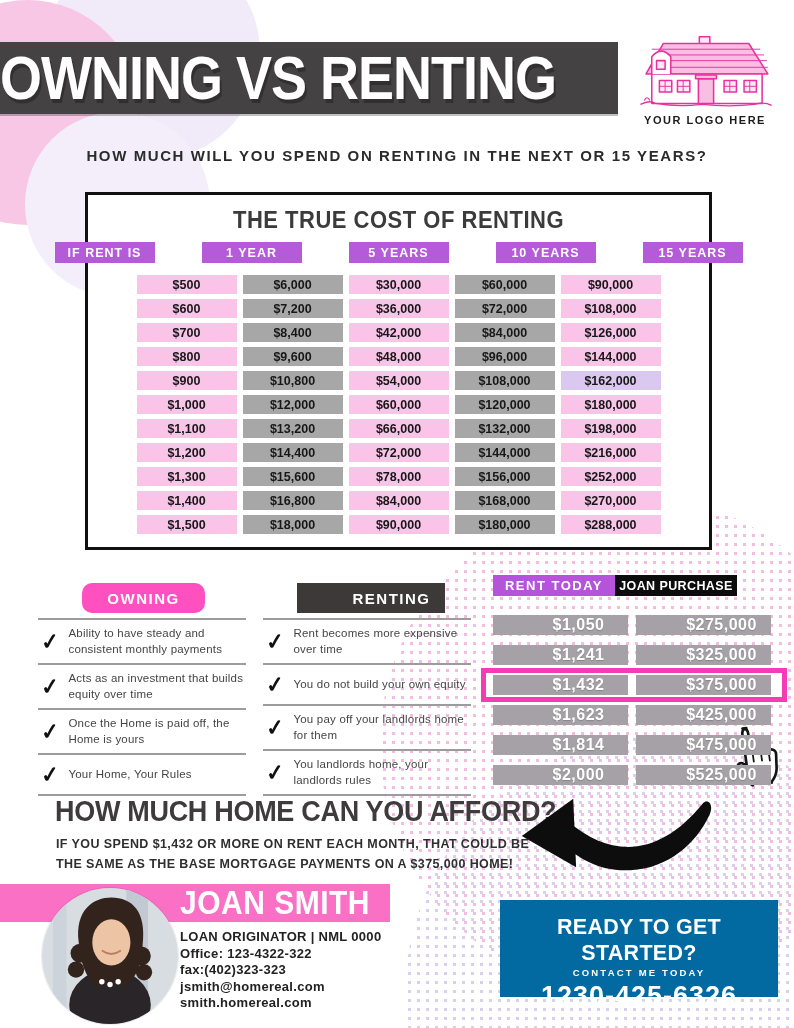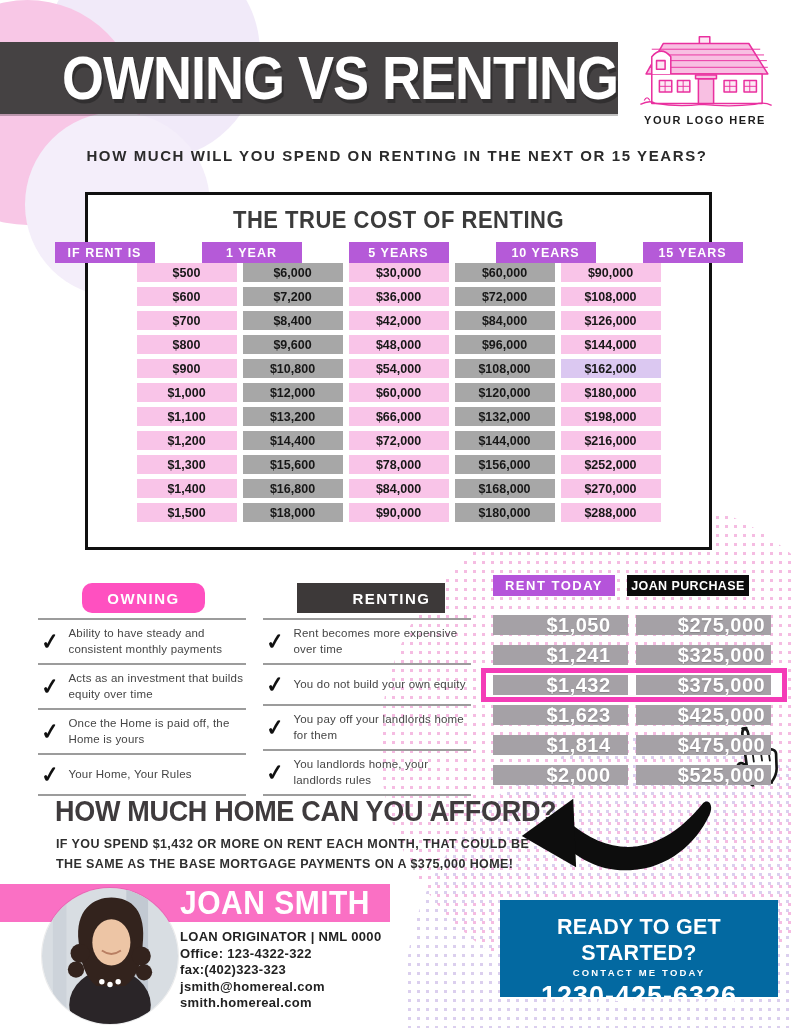--- a/index.html
+++ b/index.html
@@ -11,38 +11,38 @@
   #deco-pink-tl{left:-85px;top:0px;width:225px;height:225px;background:#f8c7e6;}
   #deco-lav-tl{left:45px;top:-55px;width:215px;height:215px;background:#efe6f8;opacity:.85;}
   #deco-lav-tl2{left:25px;top:112px;width:185px;height:185px;background:#f4eefa;}
   #deco-dots-mid{left:380px;top:495px;width:500px;height:500px;
     background-image:radial-gradient(#f5bce2 1.7px,transparent 1.9px);background-size:9px 9px;}
   #deco-dots-bot{left:405px;top:735px;width:520px;height:520px;
     background-image:radial-gradient(#dbcfee 1.7px,transparent 1.9px);background-size:9px 9px;}
 
   
   #topbar{position:absolute;left:0;top:42px;width:618px;height:72px;background:#454243;
-    display:flex;align-items:center;justify-content:flex-end;box-shadow:0 2px 0 rgba(0,0,0,.25);}
+    display:flex;align-items:center;justify-content:flex-start;box-shadow:0 2px 0 rgba(0,0,0,.25);}
   #topbar .t{color:#fff;font-size:54px;font-weight:bold;white-space:nowrap;
     transform:scaleY(1.12);letter-spacing:-1px;text-shadow:2px 3px 0 rgba(0,0,0,.28);}
   #logo{position:absolute;left:632px;top:34px;width:148px;height:78px;}
   #logo-caption{position:absolute;left:626px;top:114px;width:158px;text-align:center;
     font-size:11px;font-weight:bold;letter-spacing:1.5px;color:#1c1c1c;}
   #subtitle{position:absolute;left:0;top:147px;width:794px;text-align:center;
     font-size:15px;font-weight:bold;letter-spacing:1.6px;color:#2b2b2b;}
 
   
   #cost-box{position:absolute;left:85px;top:192px;width:621px;height:352px;
     background:#fff;border:3px solid #101010;}
   #cost-title{text-align:center;margin-top:12px;font-size:22px;font-weight:bold;
     color:#3b3b3b;letter-spacing:.5px;transform:scaleY(1.08);}
   .cost-grid{display:grid;grid-template-columns:repeat(5,100px);column-gap:6px;row-gap:5px;
     justify-content:center;}
   #cost-head{margin-top:9px;gap:47px;}
-  #cost-rows{}
+  #cost-rows{margin-top:12px;}
   .cc{height:19px;display:flex;align-items:center;justify-content:center;
     font-size:12.5px;font-weight:bold;color:#171717;}
   .cc.hdr{height:21px;background:#b55ad8;color:#fff;letter-spacing:1px;}
   .cc.pink{background:#f9c4e8;}
   .cc.gray{background:#a7a7a7;}
   .cc.lav{background:#dbc8f1;}
 
   
   .chead{position:absolute;top:583px;height:30px;display:flex;align-items:center;
     justify-content:center;color:#fff;font-weight:bold;font-size:15px;letter-spacing:1.5px;}
@@ -52,29 +52,29 @@
   #owning-list{left:38px;}
   #renting-list{left:263px;}
   .checklist li{display:flex;align-items:center;gap:9px;border-top:2px solid #9c9c9c;
     padding:6px 0 6px 3px;min-height:27px;}
   .checklist li:last-child{border-bottom:2px solid #9c9c9c;}
   .check{font-size:22px;font-weight:bold;color:#101010;line-height:1;transform:rotate(-6deg);}
   .itxt{font-size:11.5px;color:#454545;line-height:1.35;letter-spacing:.2px;}
 
   
   #comp{position:absolute;left:481px;top:575px;width:290px;}
-  .comp-head-row{display:flex;gap:12px;margin-left:12px;}
+  .comp-head-row{display:flex;gap:0;margin-left:12px;}
   .comp-h{width:122px;height:21px;display:flex;align-items:center;justify-content:center;
     font-weight:bold;color:#fff;}
   .comp-h.rent{background:#b554da;font-size:13px;letter-spacing:1.5px;}
   .comp-h.home{background:#0c0c0c;font-size:12.5px;letter-spacing:.4px;}
   #comp-rows{margin-top:19px;}
   .comp-row{display:flex;gap:8px;margin:0 0 10px 12px;position:relative;}
   .comp-c{width:122px;height:20px;background:#a5a1a6;color:#fff;display:flex;align-items:center;
-    justify-content:center;font-size:20px;font-weight:bold;letter-spacing:.5px;position:relative;z-index:1;
+    justify-content:center;font-size:16px;font-weight:bold;letter-spacing:.5px;position:relative;z-index:1;
     text-shadow:0 1px 1px rgba(0,0,0,.18);padding-left:36px;}
   .comp-row.hl::before{content:"";position:absolute;left:-12px;right:-16px;top:-7px;bottom:-7px;
     background:#fff;border:5px solid #f43cb7;z-index:0;}
   #hand-cursor{position:absolute;left:728px;top:724px;width:52px;height:62px;}
 
   
   #afford-title{position:absolute;left:55px;top:795px;font-size:27px;font-weight:bold;
     color:#3f3b3d;transform:scaleY(1.1);transform-origin:left top;letter-spacing:-.3px;}
   #afford-body{position:absolute;left:56px;top:834px;width:475px;font-size:12.5px;
     font-weight:bold;color:#2f2f2f;letter-spacing:.4px;line-height:1.6;}

